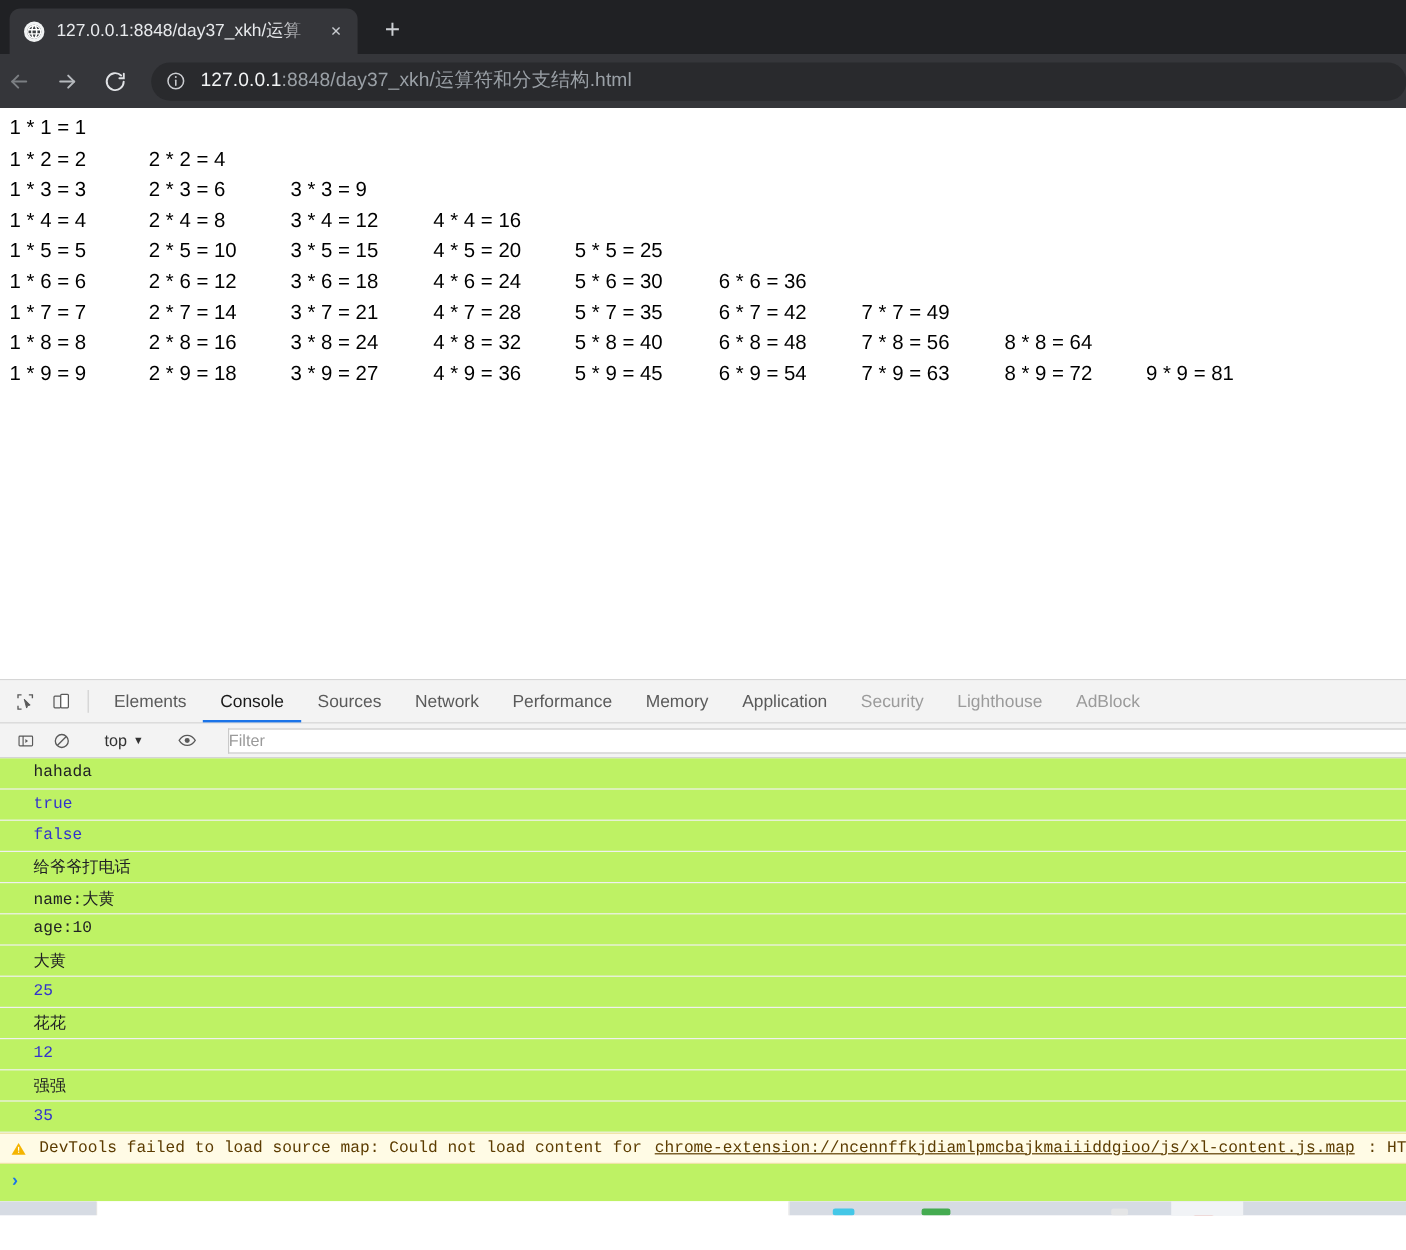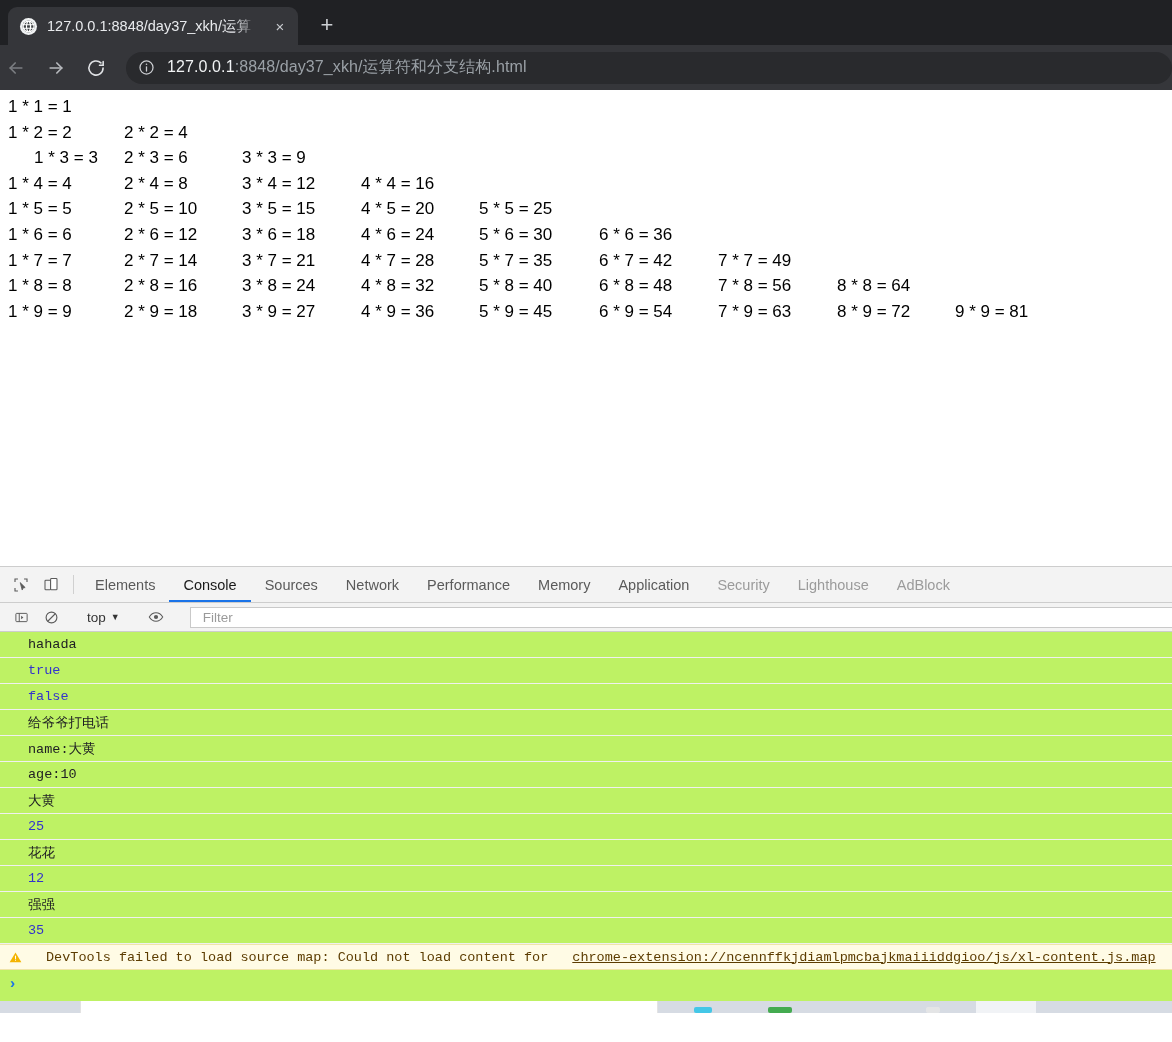--- a/index.html
+++ b/index.html
@@ -151,21 +151,21 @@
     padding: 0 6px;
   }
   #filter-input {
     flex: 1 1 auto; height: 21px;
     margin: 0 0 0 4px;
     border: 1px solid #c9c9c9;
     border-right: none;
     background: #fff;
     font-size: 13.5px;
     color: #333;
-    padding: 0 12px;
+    padding: 0 0;
     font-family: "Liberation Sans", sans-serif;
     outline: none;
   }
   #filter-input::placeholder { color: #9a9a9a; }
 
   #console-body {
     flex: 1 1 auto;
     overflow: hidden;
     background: #bef264;
   }
@@ -180,22 +180,23 @@
     white-space: nowrap;
   }
   .console-row.num { color: #3333cc; }
   .console-row.bool { color: #3333cc; }
   .console-row.warn {
     background: #fffbe5;
     border-top: 1px solid #f0e4a8;
     border-bottom: 1px solid #f0e4a8;
     color: #5c3c00;
     padding-left: 8px;
-    gap: 24px;
-    overflow: hidden;
+    gap: 3px;
+    overflow: hidden;
+    justify-content: space-between;
   }
   .console-row.warn a { color: #5c3c00; text-decoration: underline; }
   .warn-icon {
     flex: 0 0 14px; width: 14px; height: 14px;
     display: flex; align-items: center; justify-content: center;
   }
   #console-prompt {
     min-height: 28px;
     display: flex; align-items: center;
     padding-left: 8px;
@@ -265,21 +266,21 @@
       </span>
       <span id="url-text"><span class="host">127.0.0.1</span><span>:8848/day37_xkh/运算符和分支结构.html</span></span>
     </div>
   </div>
 </div>
 
 <div id="page-viewport">
   <div id="mult-table">
       <div class="mult-row"><span class="mult-cell">1 * 1 = 1</span></div>
       <div class="mult-row"><span class="mult-cell" style="width: 116px;">1 * 2 = 2</span><span class="mult-cell">2 * 2 = 4</span></div>
-      <div class="mult-row"><span class="mult-cell" style="width: 116px; text-align: center;">1 * 3 = 3</span><span class="mult-cell" style="width: 118px;">2 * 3 = 6</span><span class="mult-cell">3 * 3 = 9</span></div>
+      <div class="mult-row"><span class="mult-cell" style="width: 116px;">1 * 3 = 3</span><span class="mult-cell" style="width: 118px;">2 * 3 = 6</span><span class="mult-cell">3 * 3 = 9</span></div>
       <div class="mult-row"><span class="mult-cell" style="width: 116px;">1 * 4 = 4</span><span class="mult-cell" style="width: 118px;">2 * 4 = 8</span><span class="mult-cell" style="width: 119px;">3 * 4 = 12</span><span class="mult-cell">4 * 4 = 16</span></div>
       <div class="mult-row"><span class="mult-cell" style="width: 116px;">1 * 5 = 5</span><span class="mult-cell" style="width: 118px;">2 * 5 = 10</span><span class="mult-cell" style="width: 119px;">3 * 5 = 15</span><span class="mult-cell" style="width: 118px;">4 * 5 = 20</span><span class="mult-cell">5 * 5 = 25</span></div>
       <div class="mult-row"><span class="mult-cell" style="width: 116px;">1 * 6 = 6</span><span class="mult-cell" style="width: 118px;">2 * 6 = 12</span><span class="mult-cell" style="width: 119px;">3 * 6 = 18</span><span class="mult-cell" style="width: 118px;">4 * 6 = 24</span><span class="mult-cell" style="width: 120px;">5 * 6 = 30</span><span class="mult-cell">6 * 6 = 36</span></div>
       <div class="mult-row"><span class="mult-cell" style="width: 116px;">1 * 7 = 7</span><span class="mult-cell" style="width: 118px;">2 * 7 = 14</span><span class="mult-cell" style="width: 119px;">3 * 7 = 21</span><span class="mult-cell" style="width: 118px;">4 * 7 = 28</span><span class="mult-cell" style="width: 120px;">5 * 7 = 35</span><span class="mult-cell" style="width: 119px;">6 * 7 = 42</span><span class="mult-cell">7 * 7 = 49</span></div>
       <div class="mult-row"><span class="mult-cell" style="width: 116px;">1 * 8 = 8</span><span class="mult-cell" style="width: 118px;">2 * 8 = 16</span><span class="mult-cell" style="width: 119px;">3 * 8 = 24</span><span class="mult-cell" style="width: 118px;">4 * 8 = 32</span><span class="mult-cell" style="width: 120px;">5 * 8 = 40</span><span class="mult-cell" style="width: 119px;">6 * 8 = 48</span><span class="mult-cell" style="width: 119px;">7 * 8 = 56</span><span class="mult-cell">8 * 8 = 64</span></div>
       <div class="mult-row"><span class="mult-cell" style="width: 116px;">1 * 9 = 9</span><span class="mult-cell" style="width: 118px;">2 * 9 = 18</span><span class="mult-cell" style="width: 119px;">3 * 9 = 27</span><span class="mult-cell" style="width: 118px;">4 * 9 = 36</span><span class="mult-cell" style="width: 120px;">5 * 9 = 45</span><span class="mult-cell" style="width: 119px;">6 * 9 = 54</span><span class="mult-cell" style="width: 119px;">7 * 9 = 63</span><span class="mult-cell" style="width: 118px;">8 * 9 = 72</span><span class="mult-cell">9 * 9 = 81</span></div>
     </div>
 </div>
 
 <div id="devtools">

